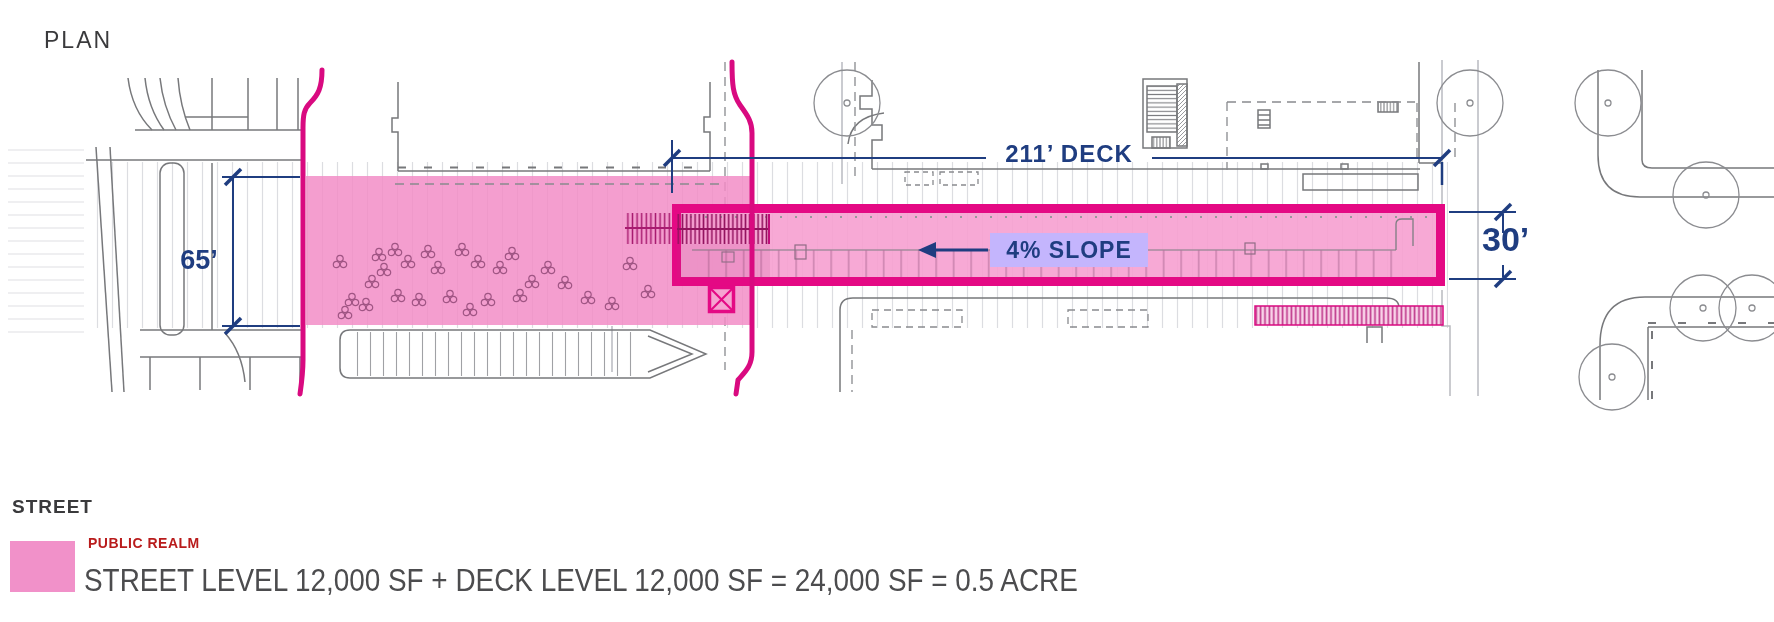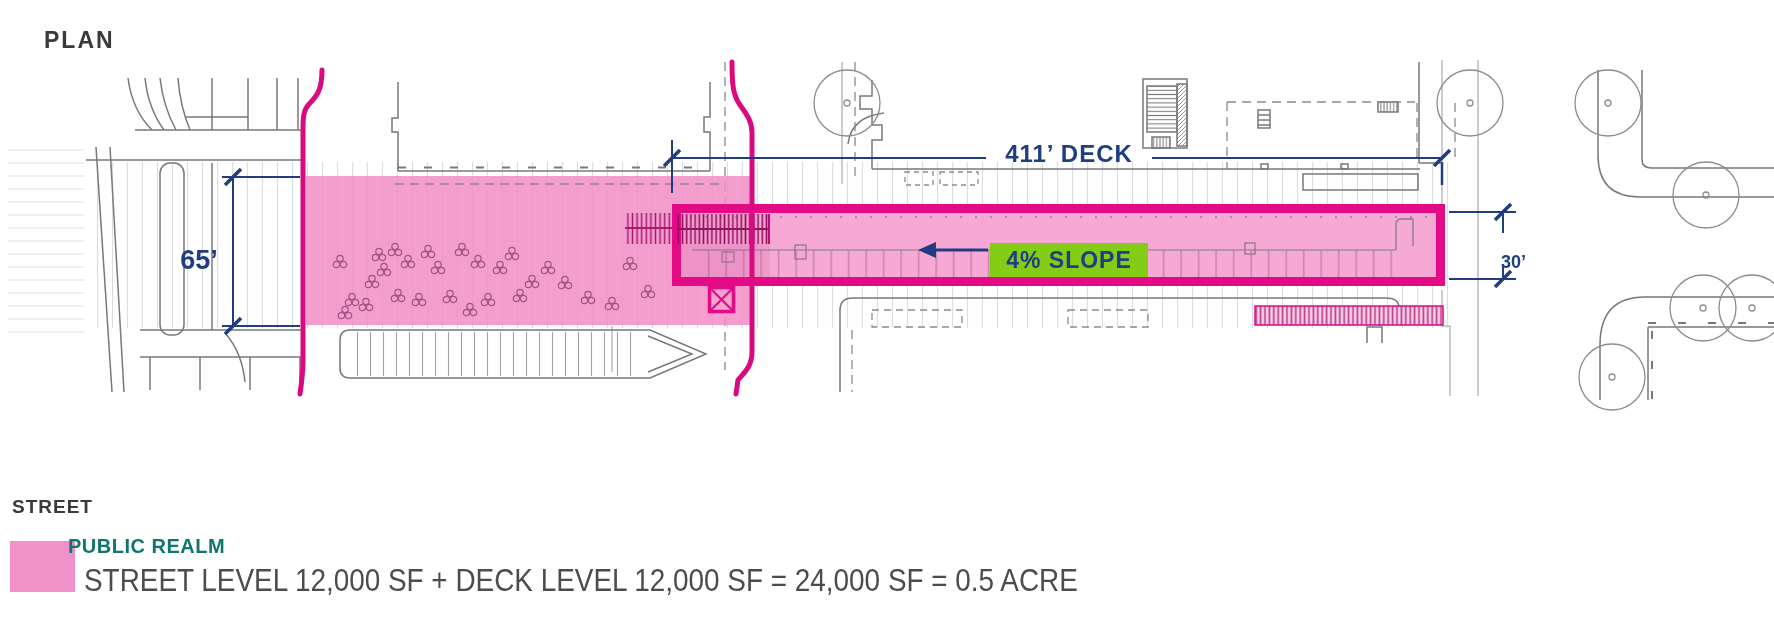--- a/index.html
+++ b/index.html
@@ -1,30 +1,30 @@
 <!DOCTYPE html>
 <html><head>
 <meta charset="utf-8">
 <style>
   html,body{margin:0;padding:0;background:#fff;}
   .stage{position:relative;width:1774px;height:622px;background:#fff;overflow:hidden;
          font-family:"Liberation Sans", sans-serif;}
   .stage svg{position:absolute;left:0;top:0;}
   .lbl{position:absolute;white-space:nowrap;}
-  .plan-title{left:44px;top:27px;font-size:23px;font-weight:bold;letter-spacing:2px;color:#3a3a3c;}
+  .plan-title{left:44px;top:27px;font-size:23px;font-weight:normal;letter-spacing:2px;color:#3a3a3c;}
   .dim{color:#1f3d80;font-weight:bold;}
   .dim-65{left:168px;top:245px;width:62px;font-size:27px;text-align:center;}
   .dim-327{left:983px;top:140px;width:172px;font-size:24px;text-align:center;letter-spacing:1px;}
-  .dim-30{left:1482px;top:252px;font-size:18px;margin-left:19px;}
-  .slope-box{left:990px;top:243px;width:158px;height:34px;background:#84cc16;
+  .dim-30{left:1482px;top:220px;font-size:34px;}
+  .slope-box{left:990px;top:233px;width:158px;height:34px;background:#c4b5fd;
              display:flex;align-items:center;justify-content:center;
              color:#1f3d80;font-size:23px;font-weight:600;letter-spacing:1px;}
   .legend-heading{left:12px;top:496px;font-size:19px;font-weight:bold;letter-spacing:1px;color:#3a3a3c;}
   .legend-swatch{left:10px;top:541px;width:65px;height:51px;background:#f191c9;position:absolute;}
-  .legend-name{left:68px;top:535px;font-size:20px;font-weight:bold;letter-spacing:.5px;color:#0f766e;}
+  .legend-name{left:88px;top:535px;font-size:14px;font-weight:bold;letter-spacing:.5px;color:#b91c1c;}
   .legend-detail{left:84px;top:563px;font-size:31px;color:#4c4c4e;letter-spacing:0;
                  transform:scaleX(0.90);transform-origin:left top;}
 </style>
 </head>
 <body>
 
 <div class="stage">
 
 <svg width="1774" height="622" viewBox="0 0 1774 622">
   <defs>
@@ -282,21 +282,21 @@
     <line x1="1495" y1="287" x2="1511" y2="271" stroke-width="3.5"></line>
   </g>
   <g>
     <line x1="934" y1="250" x2="988" y2="250" stroke="#1f3d80" stroke-width="3"></line>
     <polygon points="918,250 936,242 936,258" fill="#1f3d80"></polygon>
   </g>
 </svg>
 
 <div class="lbl plan-title">PLAN</div>
 <div class="lbl dim dim-65">65’</div>
-<div class="lbl dim dim-327">411’ DECK</div>
+<div class="lbl dim dim-327">211’ DECK</div>
 <div class="lbl dim dim-30">30’</div>
 <div class="lbl slope-box">4% SLOPE</div>
 
 <div class="lbl legend-heading">STREET</div>
 <div class="legend-swatch"></div>
 <div class="lbl legend-name">PUBLIC REALM</div>
 <div class="lbl legend-detail">STREET LEVEL 12,000 SF + DECK LEVEL 12,000 SF = 24,000 SF = 0.5 ACRE</div>
 
 </div>
 

